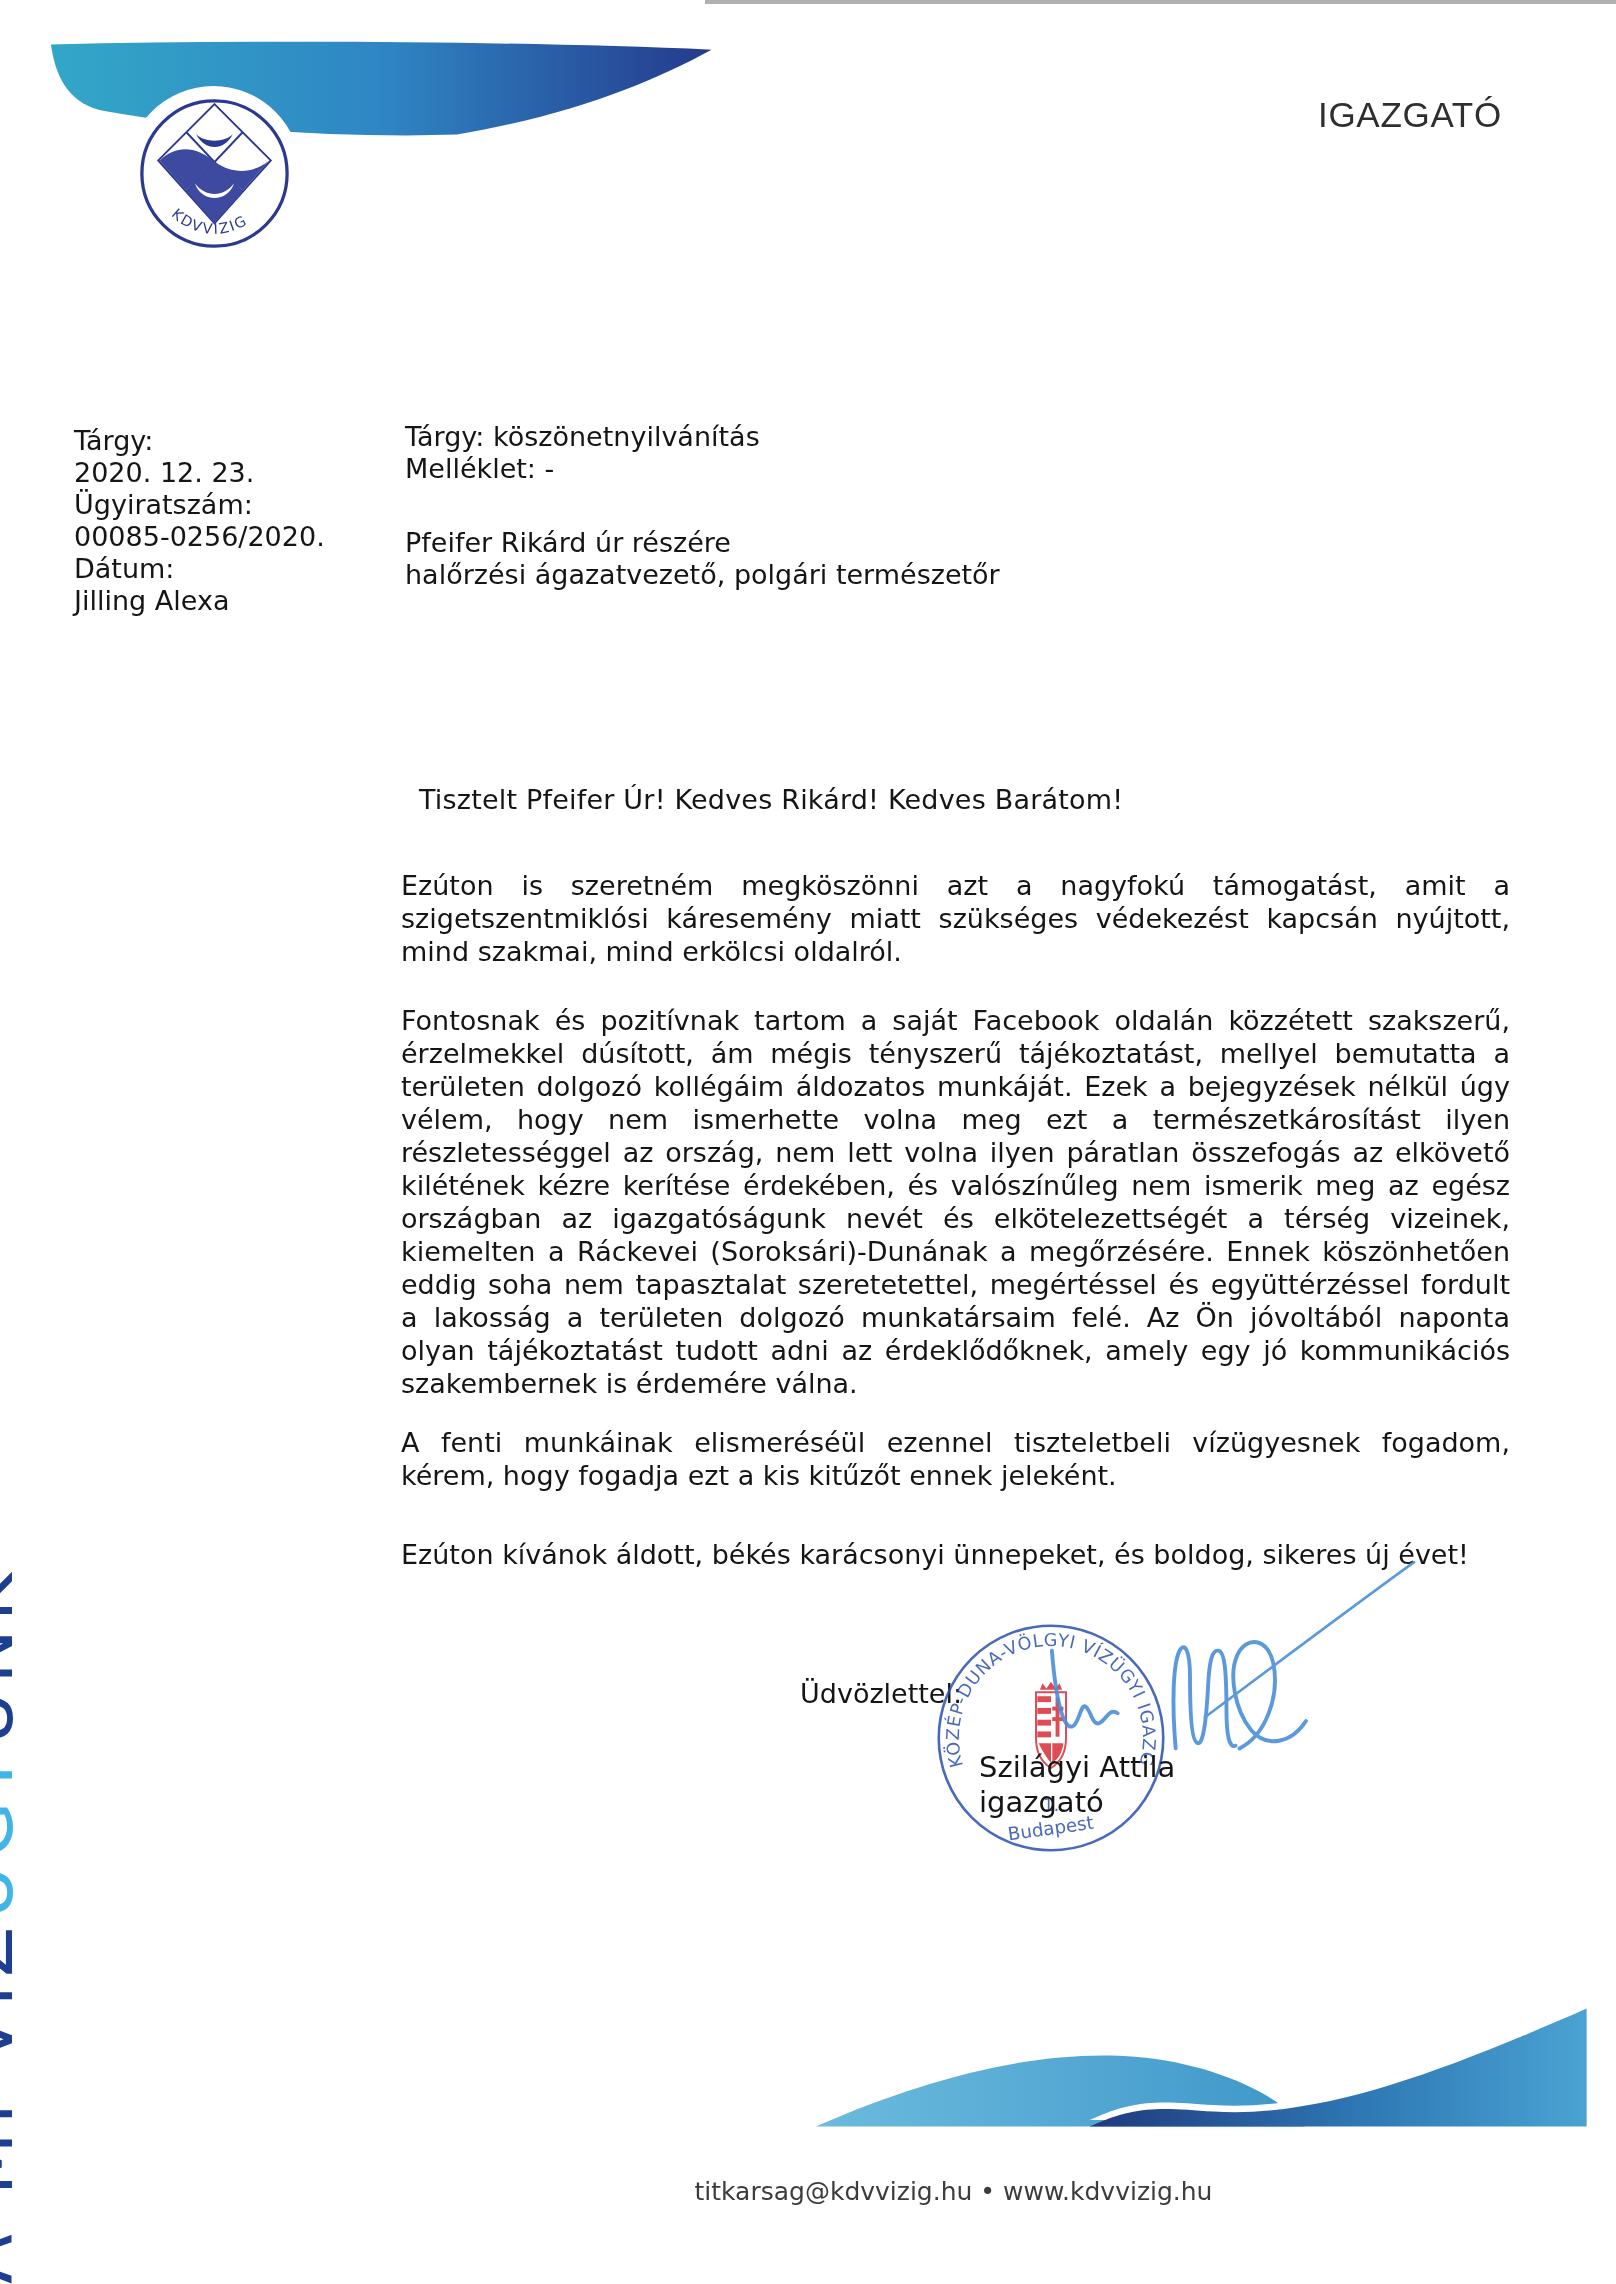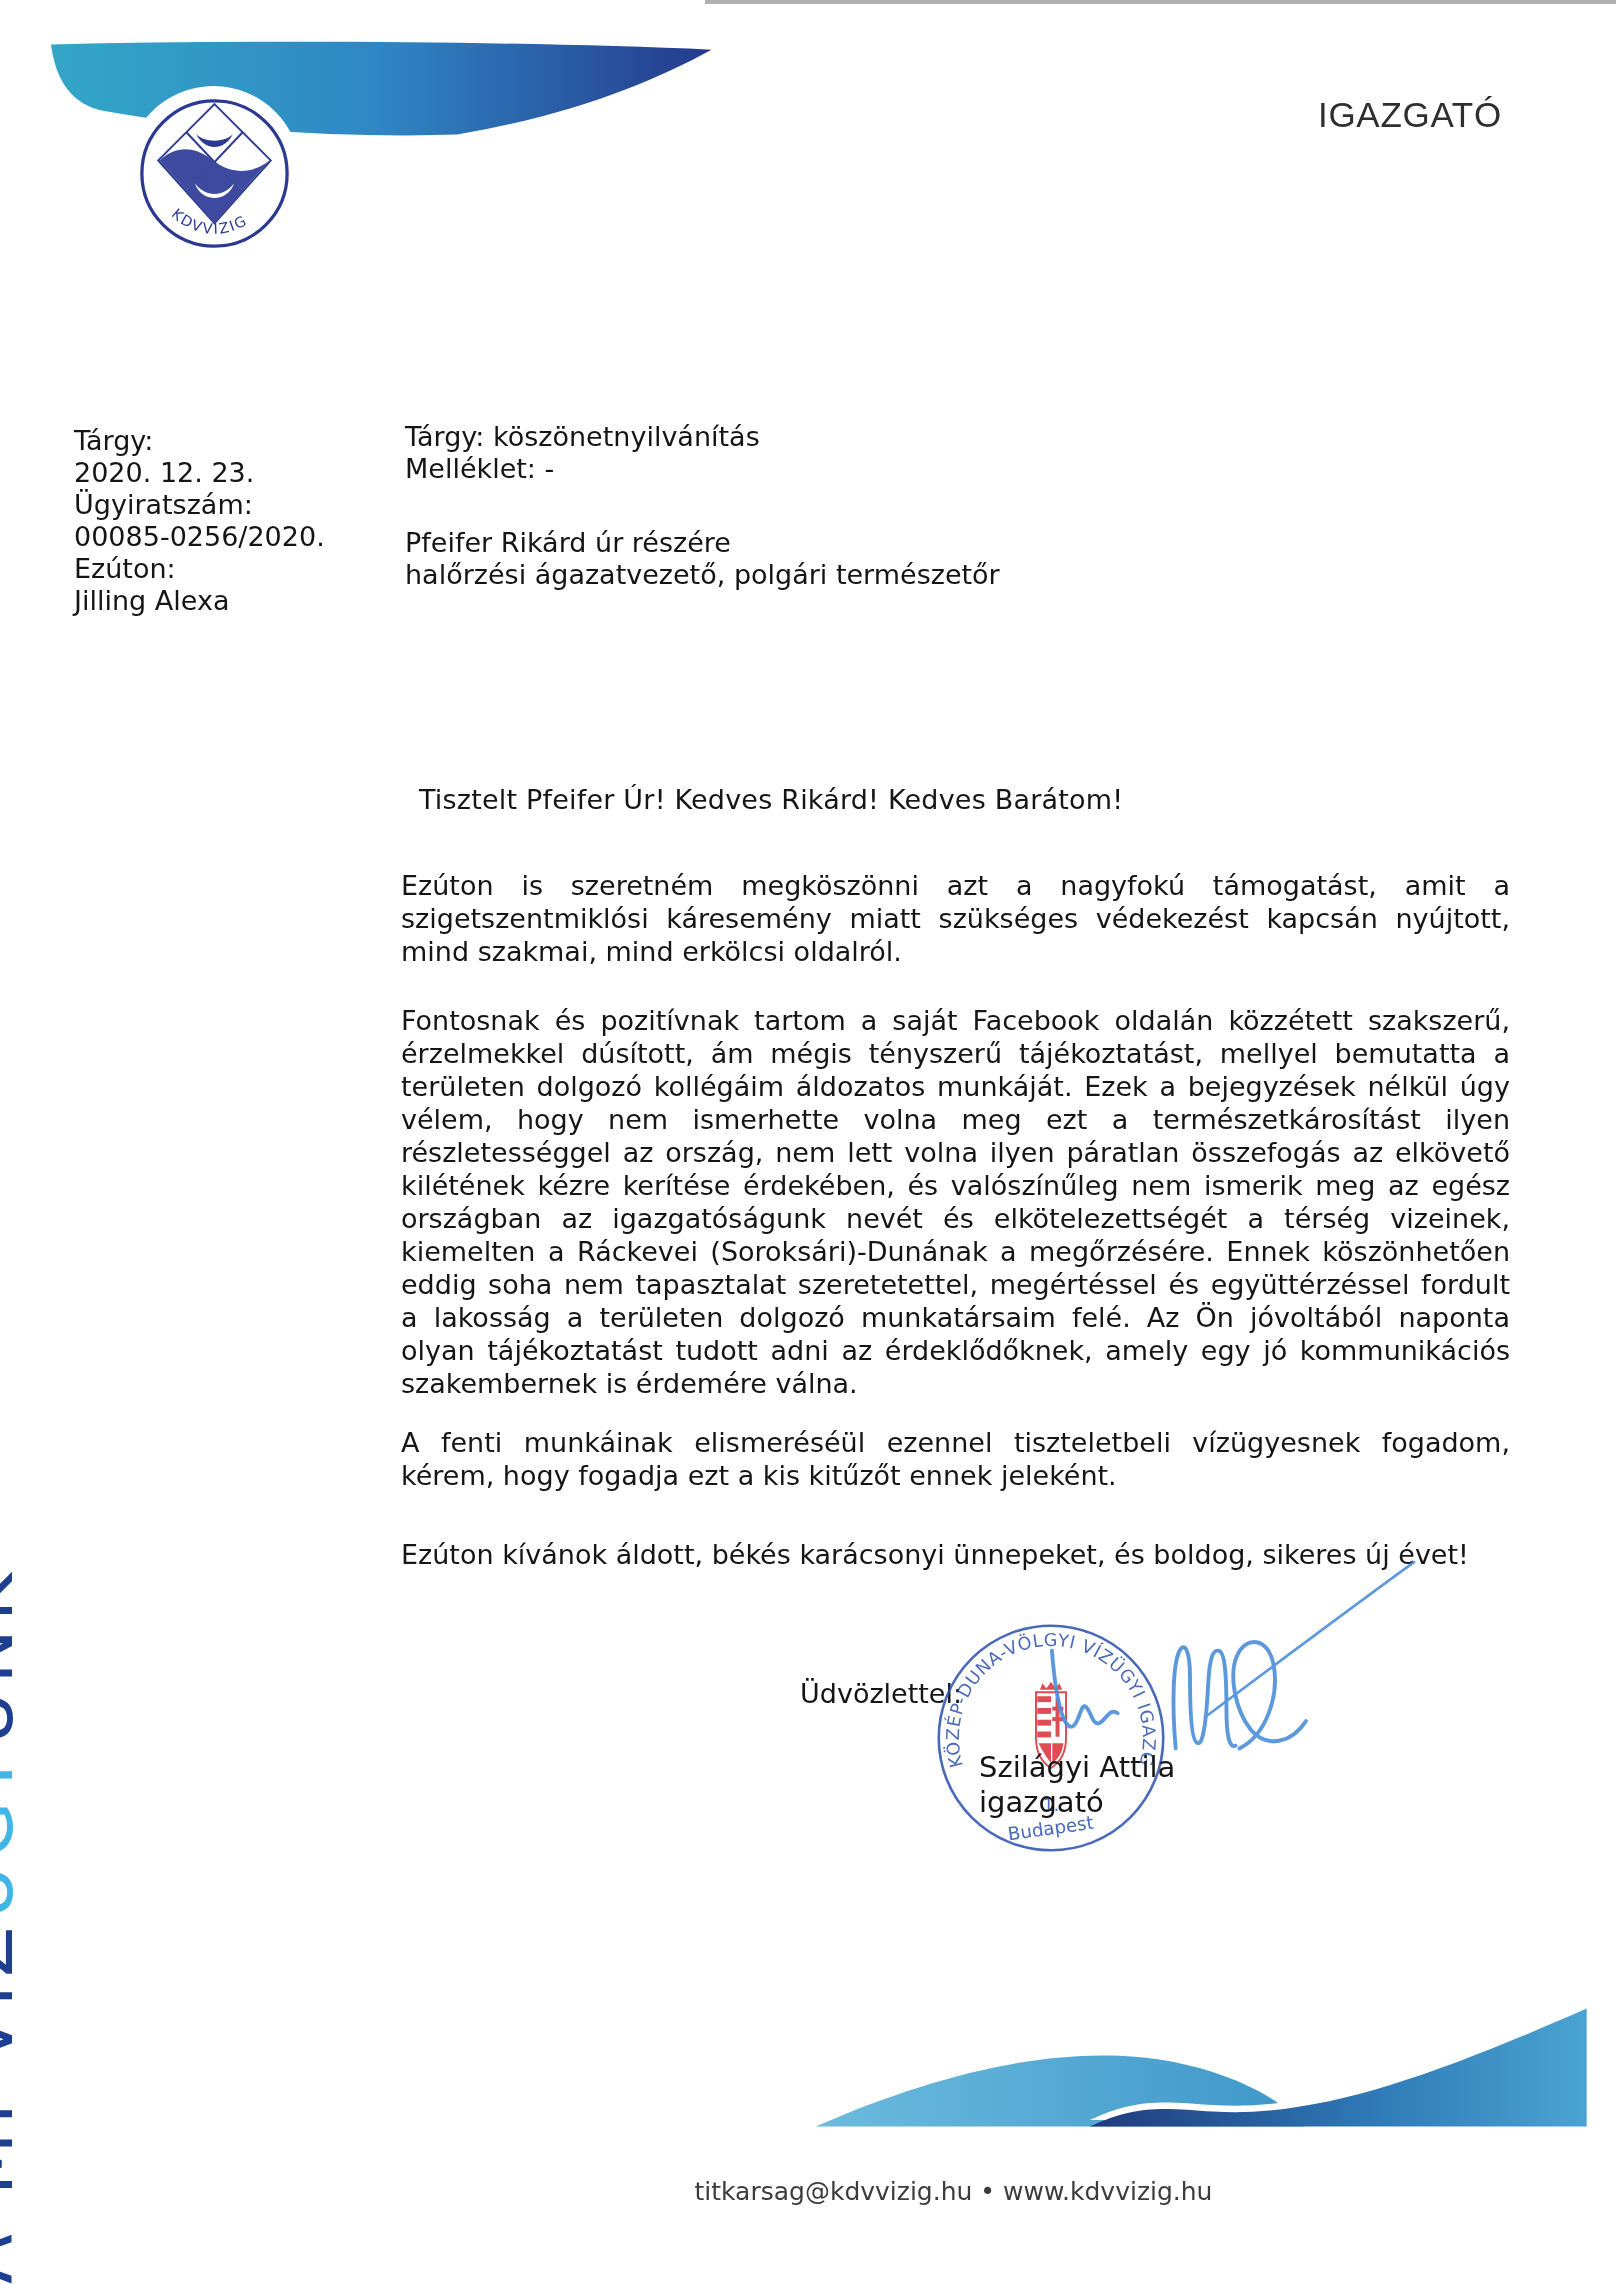--- a/index.html
+++ b/index.html
@@ -116,21 +116,21 @@
   <div class="meta-block">
     <div class="meta-group">
       <div>Tárgy:</div>
       <div>2020. 12. 23.</div>
     </div>
     <div class="meta-group">
       <div>Ügyiratszám:</div>
       <div>00085-0256/2020.</div>
     </div>
     <div class="meta-group">
-      <div>Ezúton:</div>
+      <div>Dátum:</div>
       <div>Jilling Alexa</div>
     </div>
   </div>
 
   <div class="subject-block">
     <div><span class="bold">Tárgy:</span><span> köszönetnyilvánítás</span></div>
     <div><span class="bold">Melléklet:</span><span> -</span></div>
     <div class="recipient-group">
       <div><span class="bold">Pfeifer Rikárd úr</span><span> részére</span></div>
       <div>halőrzési ágazatvezető, polgári természetőr</div>

